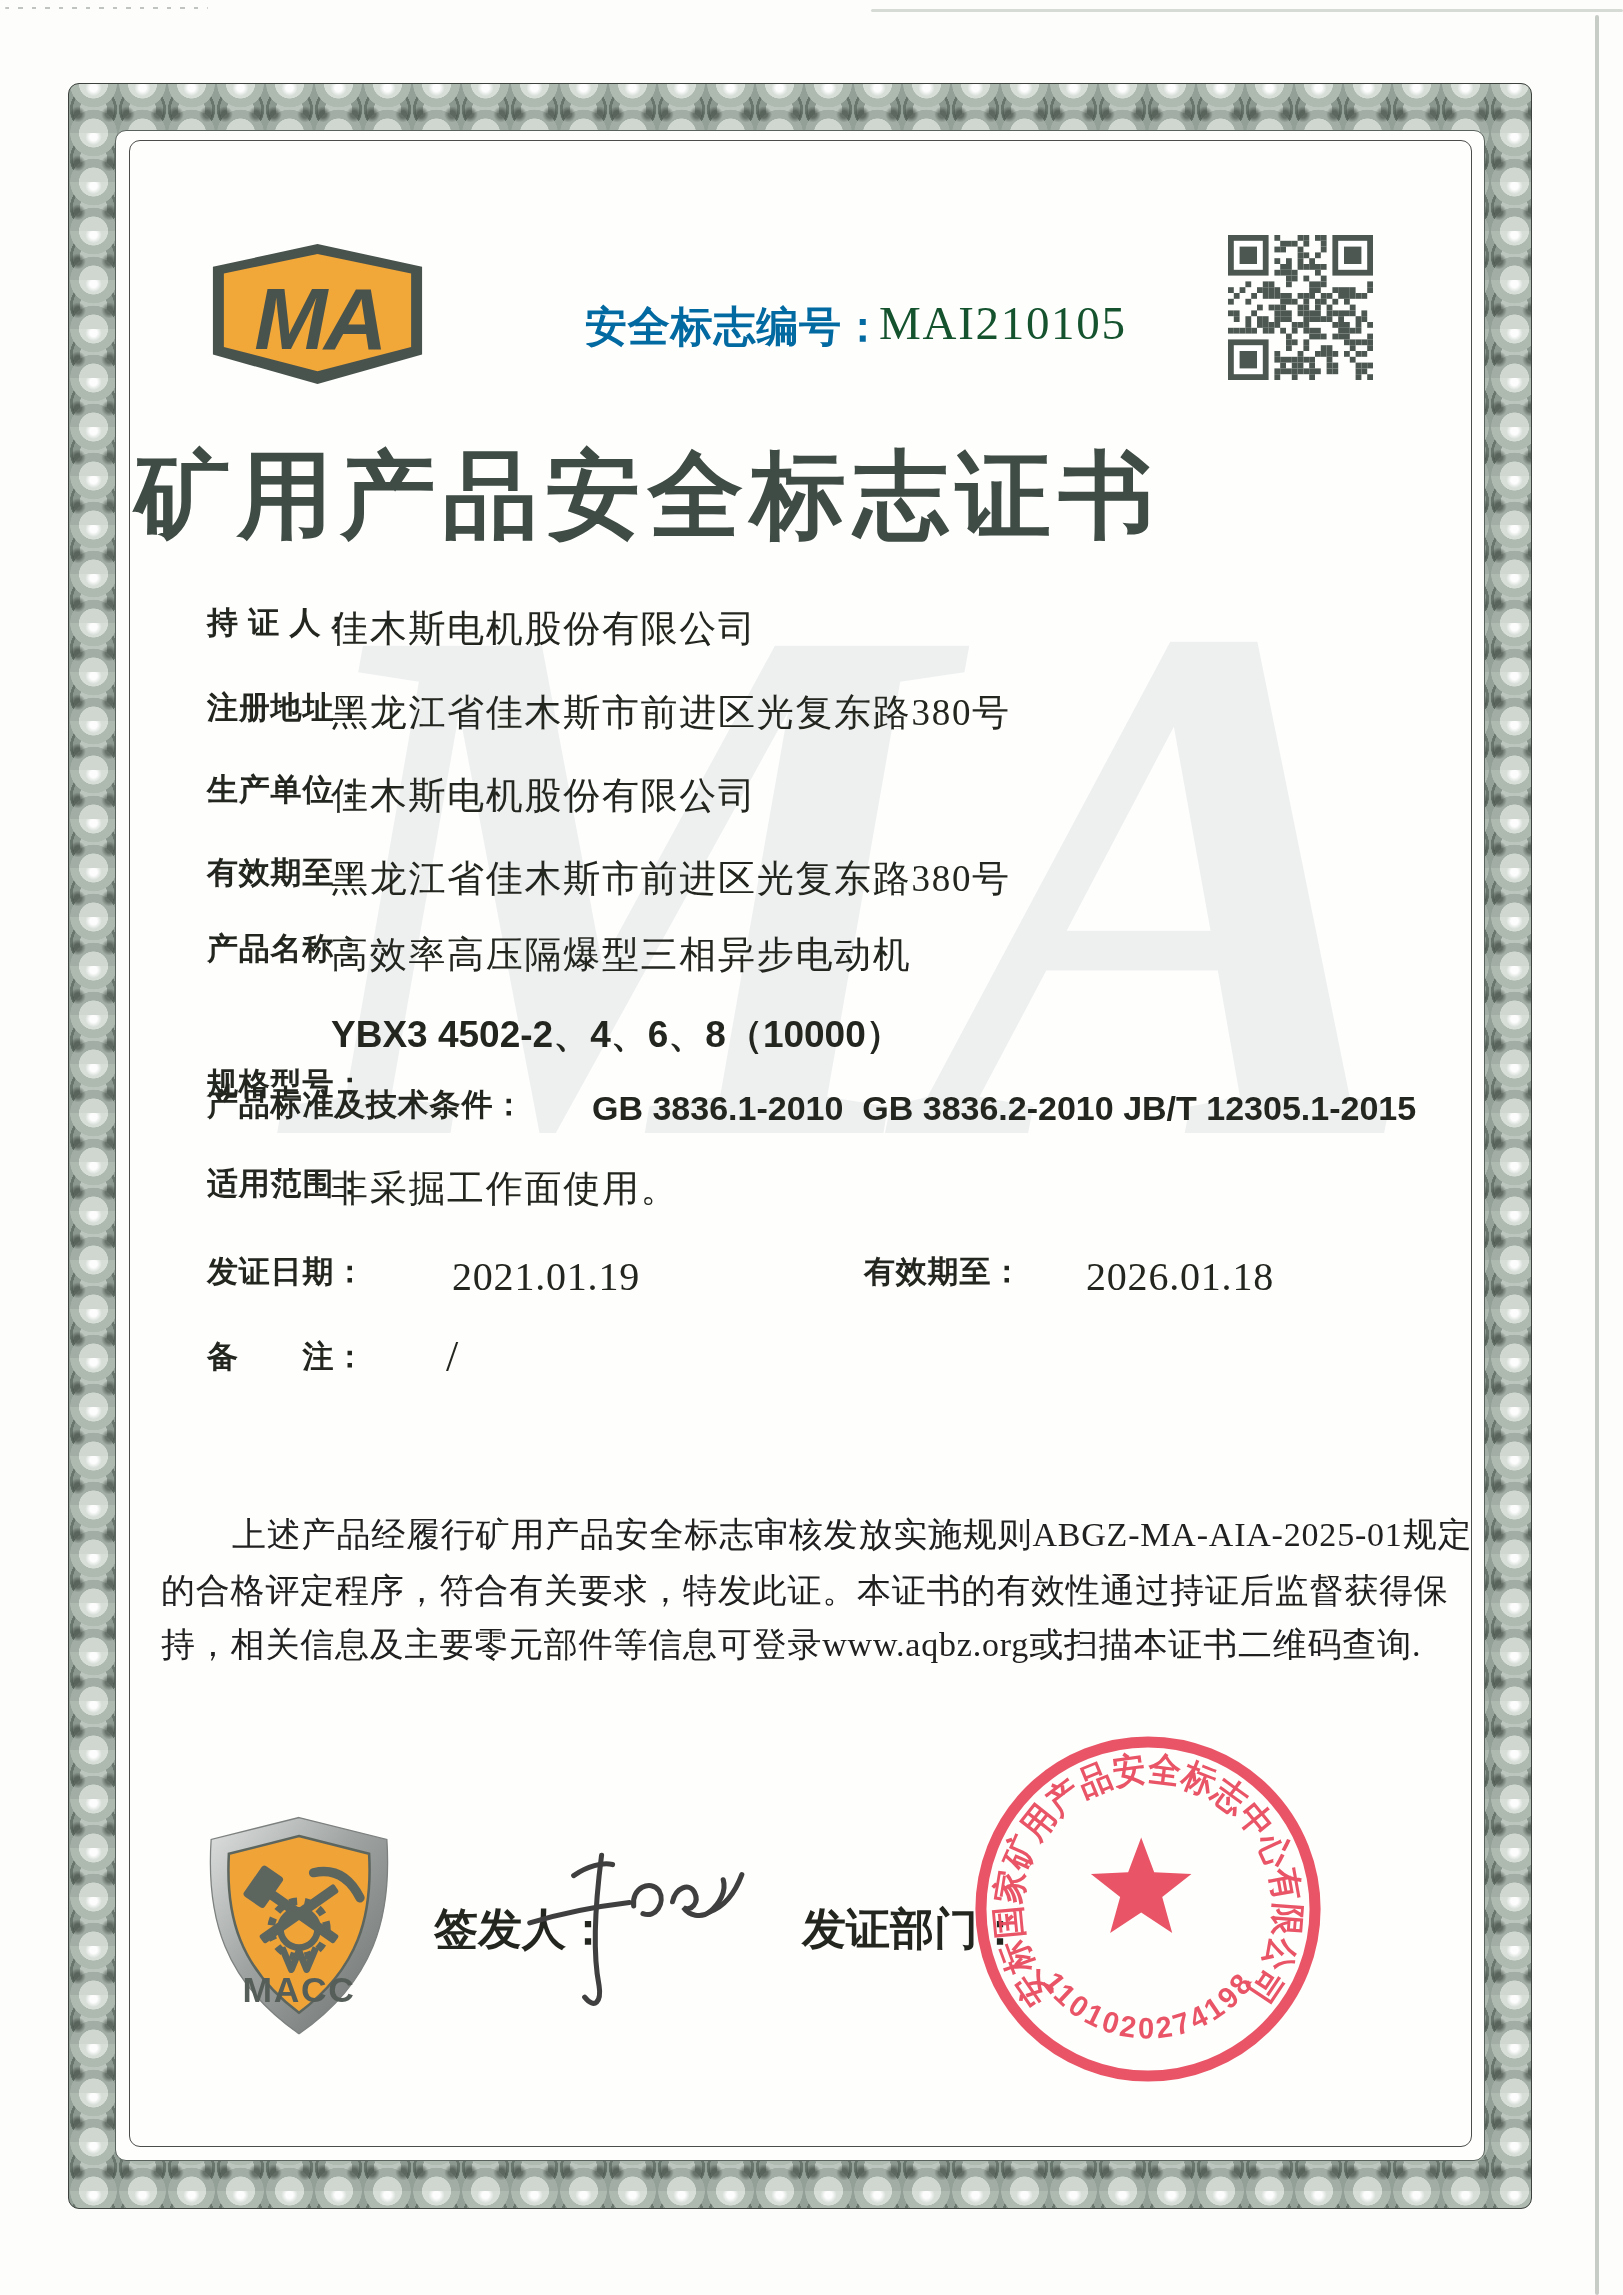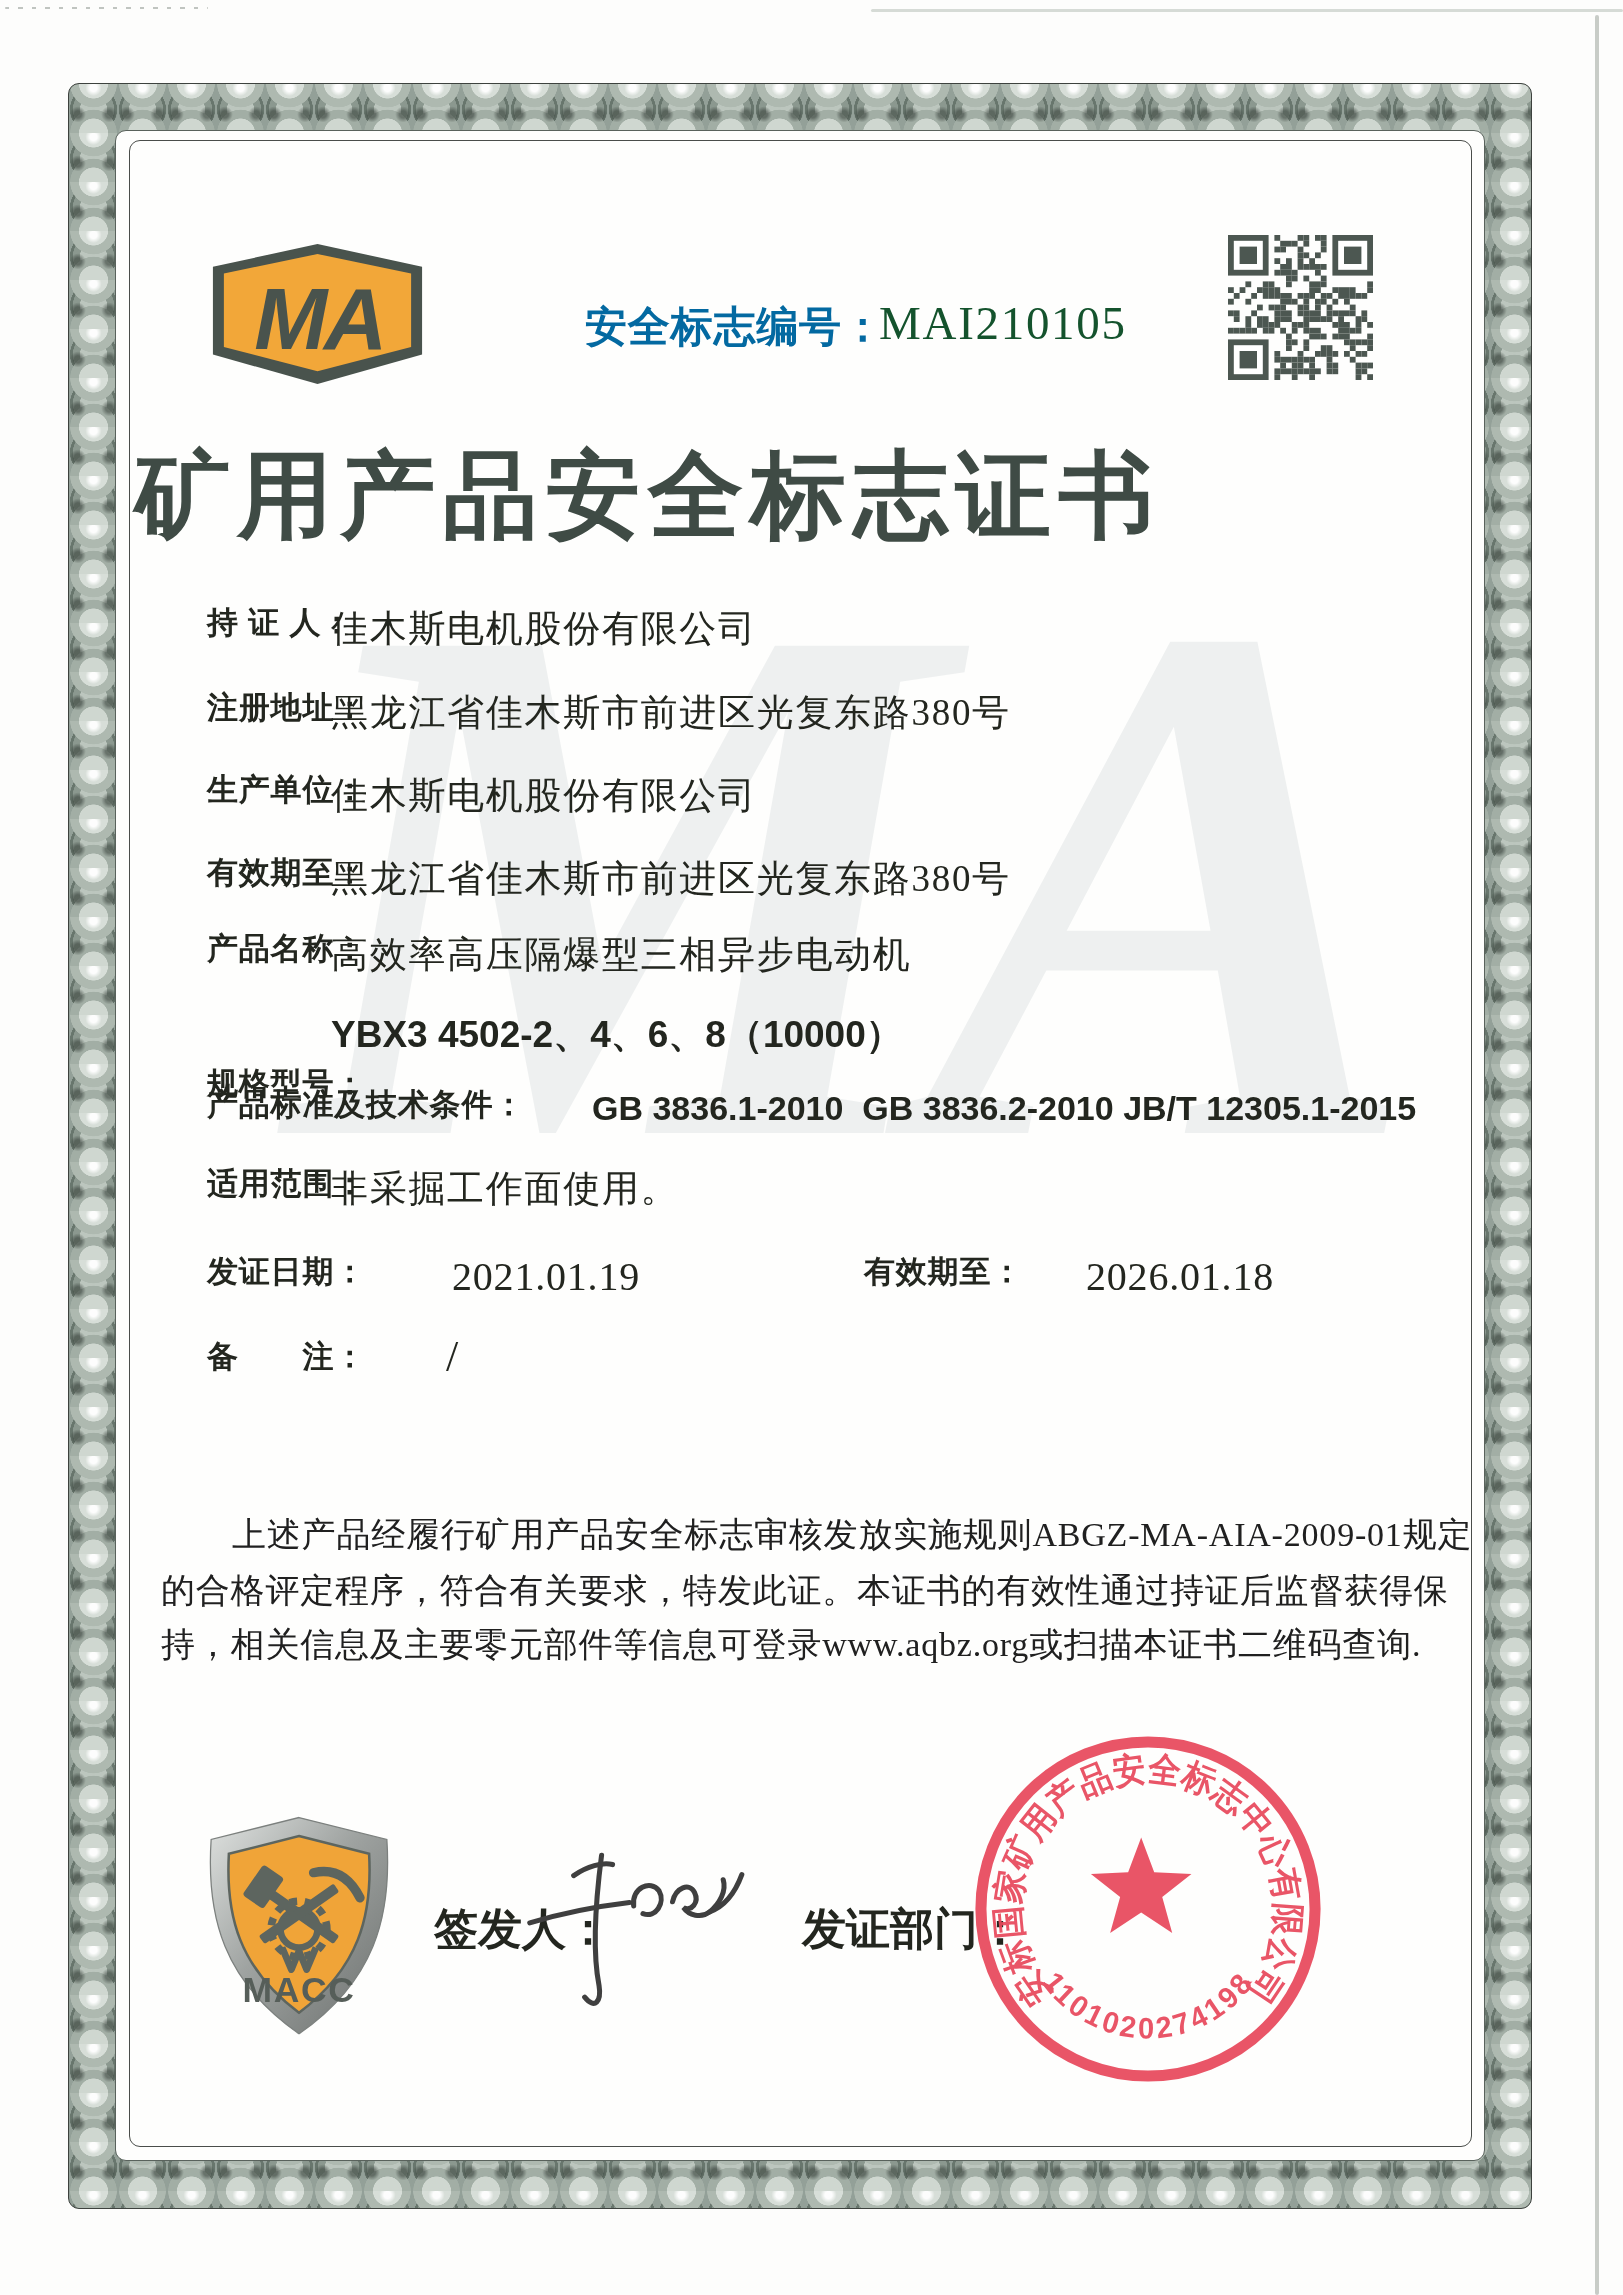--- a/index.html
+++ b/index.html
@@ -374,21 +374,21 @@
   <div class="fvalue" style="top:1164px">非采掘工作面使用。</div>
 
   <div class="flabel" style="top:1251px">发证日期：</div>
   <div class="fvalue date-serif" style="top:1253px;left:452px">2021.01.19</div>
   <div class="flabel" style="top:1251px;left:864px">有效期至：</div>
   <div class="fvalue date-serif" style="top:1253px;left:1086px">2026.01.18</div>
 
   <div class="flabel" style="top:1336px">备　　注：</div>
   <div class="fvalue" style="top:1331px;left:446px;font-size:44px">/</div>
 
-  <div class="para-line para-indent" style="top:1512px">上述产品经履行矿用产品安全标志审核发放实施规则ABGZ-MA-AIA-2009-01规定</div>
+  <div class="para-line para-indent" style="top:1512px">上述产品经履行矿用产品安全标志审核发放实施规则ABGZ-MA-AIA-2025-01规定</div>
   <div class="para-line" style="top:1568px">的合格评定程序，符合有关要求，特发此证。本证书的有效性通过持证后监督获得保</div>
   <div class="para-line" style="top:1622px">持，相关信息及主要零元部件等信息可登录www.aqbz.org或扫描本证书二维码查询.</div>
 
   <svg class="macc-svg" width="196" height="225" viewBox="0 0 232 266">
     <defs>
       <linearGradient id="silver" x1="0" y1="0" x2="1" y2="1">
         <stop offset="0" stop-color="#dfe2e0"></stop>
         <stop offset="0.45" stop-color="#9fa3a1"></stop>
         <stop offset="1" stop-color="#6b6f6d"></stop>
       </linearGradient>

